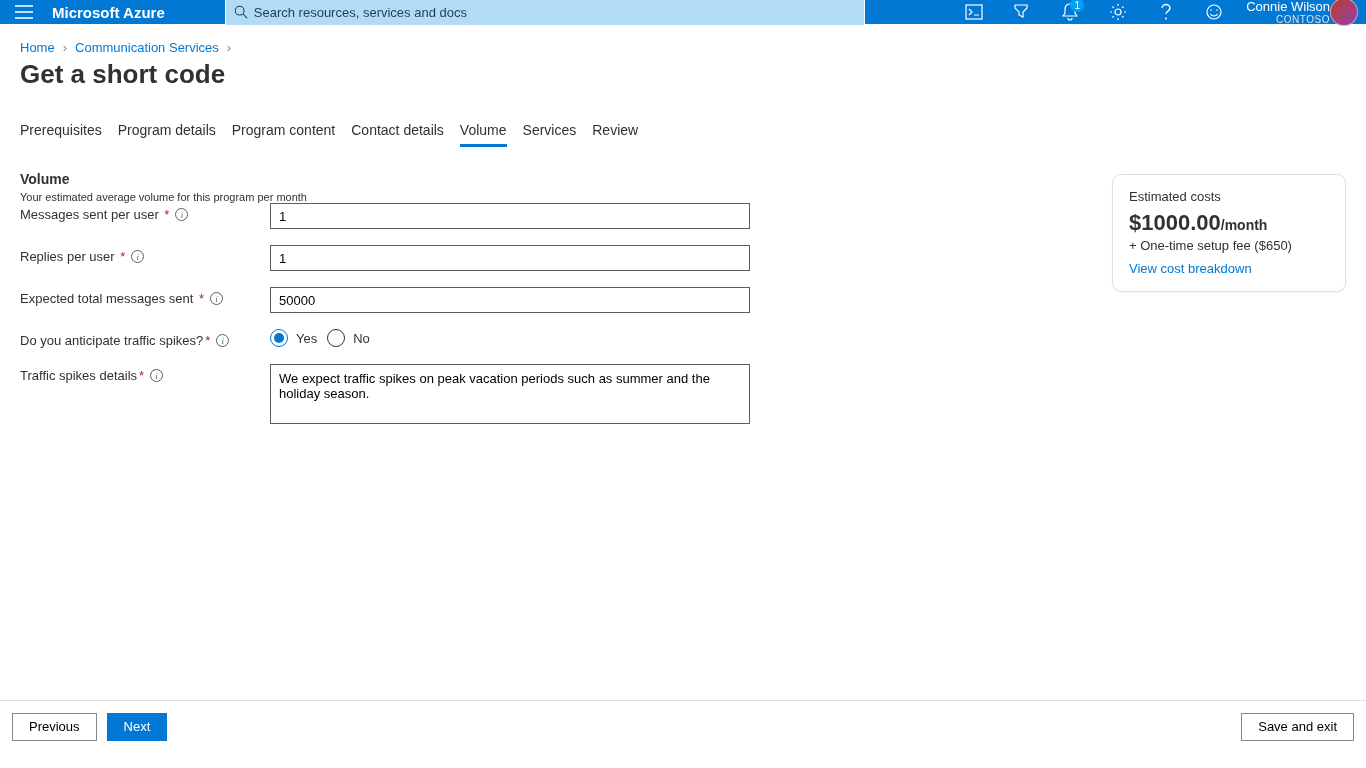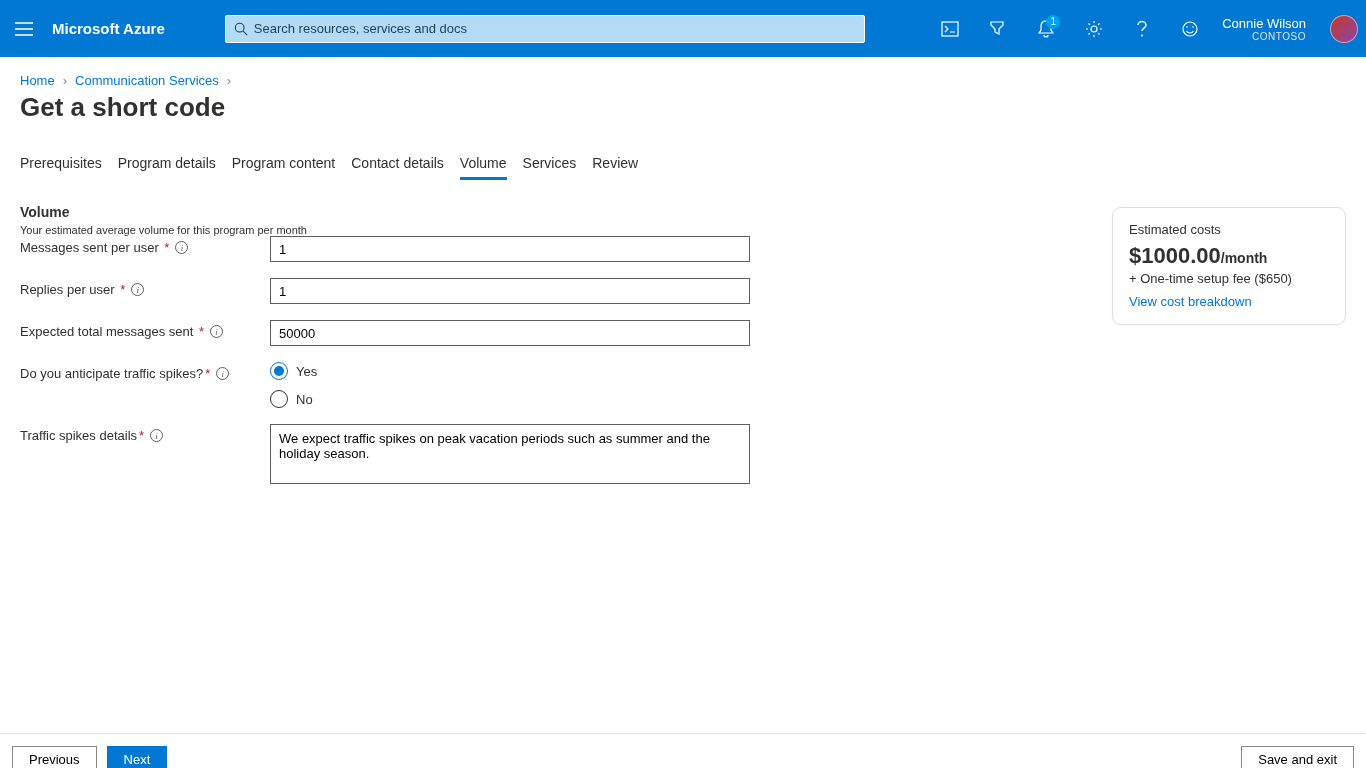--- a/index.html
+++ b/index.html
@@ -1,31 +1,31 @@
 <!DOCTYPE html>
 <html><head>
 <meta charset="utf-8">
 <style>
   * { box-sizing: border-box; margin: 0; padding: 0; }
   html, body { width: 1366px; height: 768px; font-family: "Segoe UI", Arial, sans-serif; color: #323130; overflow: hidden; }
   
-  .topbar { height: 57px; background: #0078d4; display: flex; align-items: center; color: #fff; }
+  .topbar { height: 24px; background: #0078d4; display: flex; align-items: center; color: #fff; }
   .hamburger { width: 48px; height: 40px; display:flex; align-items:center; justify-content:center; }
   .hamburger svg { stroke:#fff; }
   .brand { font-size: 15px; font-weight:600; margin-left:4px; margin-right:60px; white-space:nowrap; }
   .searchbox { flex: 0 0 640px; height:28px; background:#b3dbf5; border:1px solid #fff; border-radius:2px; display:flex; align-items:center; padding:0 8px; color:#1b3f5c; }
   .searchbox svg { stroke:#1b3f5c; margin-right:6px; flex-shrink:0; }
   .searchbox span { font-size:13px; }
   .topbar-spacer { flex:1; }
   .topicons { display:flex; align-items:center; }
   .topicons .ticon { width:48px; height:40px; display:flex; align-items:center; justify-content:center; position:relative; }
   .ticon svg { stroke:#fff; fill:none; }
   .badge { position:absolute; top:6px; right:10px; background:#00a1f1; color:#fff; font-size:10px; width:14px; height:14px; border-radius:50%; display:flex; align-items:center; justify-content:center; }
   .userblock { display:flex; align-items:center; margin-left:8px; margin-right:8px; }
-  .userblock .txt { text-align:right; margin-right:24px; }
+  .userblock .txt { text-align:right; margin-right:0; }
   .userblock .uname { font-size:13px; }
   .userblock .uorg { font-size:10px; letter-spacing:0.5px; color:#e1e1e1; }
   .avatar { width:28px; height:28px; border-radius:50%; background: linear-gradient(135deg,#c0392b 0%,#8e44ad 100%); border:1px solid rgba(255,255,255,0.5); }
   
   .page { padding: 0px 20px 0 20px; height: calc(768px - 40px - 52px); position:relative; }
   .breadcrumbs { display:flex; font-size:13px; padding-top:16px; }
   .breadcrumbs a { color:#0078d4; text-decoration:none; }
   .breadcrumbs .chev { margin:0 8px; color:#888; }
   .pagetitle { font-size:26px; font-weight:600; margin-top:4px; margin-bottom:26px; }
   .tabs { display:flex; border-bottom:0; margin-bottom:24px; }
@@ -33,21 +33,21 @@
   .tab.active { border-bottom:3px solid #0078d4; font-weight:400; }
   
   .section-head { font-size:14px; font-weight:600; margin-bottom:4px; }
   .section-sub { font-size:11px; color:#323130; }
   .formrow { display:flex; align-items:flex-start; margin-bottom:16px; }
   .formrow .lbl { width:250px; font-size:13px; display:flex; align-items:center; padding-top:4px; }
   .req { color:#a4262c; margin-left:2px; }
   .info { width:13px; height:13px; border:1px solid #605e5c; border-radius:50%; display:inline-flex; align-items:center; justify-content:center; font-size:9px; color:#605e5c; margin-left:6px; font-style:italic; font-family: Georgia, serif; }
   .formrow input[type=text] { width:480px; height:26px; border:1px solid #605e5c; font-size:13px; padding:2px 8px; }
   .formrow textarea { width:480px; height:60px; border:1px solid #605e5c; font-size:13px; padding:6px 8px; resize:none; font-family:inherit; }
-  .radios { display:flex; flex-direction:column; gap:10px; }
+  .radios { display:flex; gap:10px; }
   .radio { display:flex; align-items:center; gap:8px; font-size:13px; }
   .rcirc { width:18px; height:18px; border:1px solid #323130; border-radius:50%; display:flex; align-items:center; justify-content:center; }
   .rcirc.sel { border-color:#0078d4; }
   .rcirc.sel::after { content:""; width:10px; height:10px; background:#0078d4; border-radius:50%; }
   
   .costcard { position:absolute; top:150px; right:20px; width:234px; border:1px solid #e1dfdd; border-radius:9px; padding:14px 16px; box-shadow:0 1px 2px rgba(0,0,0,0.04); }
   .costcard .ct { font-size:13px; margin-bottom:6px; }
   .costcard .cv { font-size:22px; font-weight:600; }
   .costcard .cv .per { font-size:14px; font-weight:700; }
   .costcard .cf { font-size:13px; margin-top:2px; }

